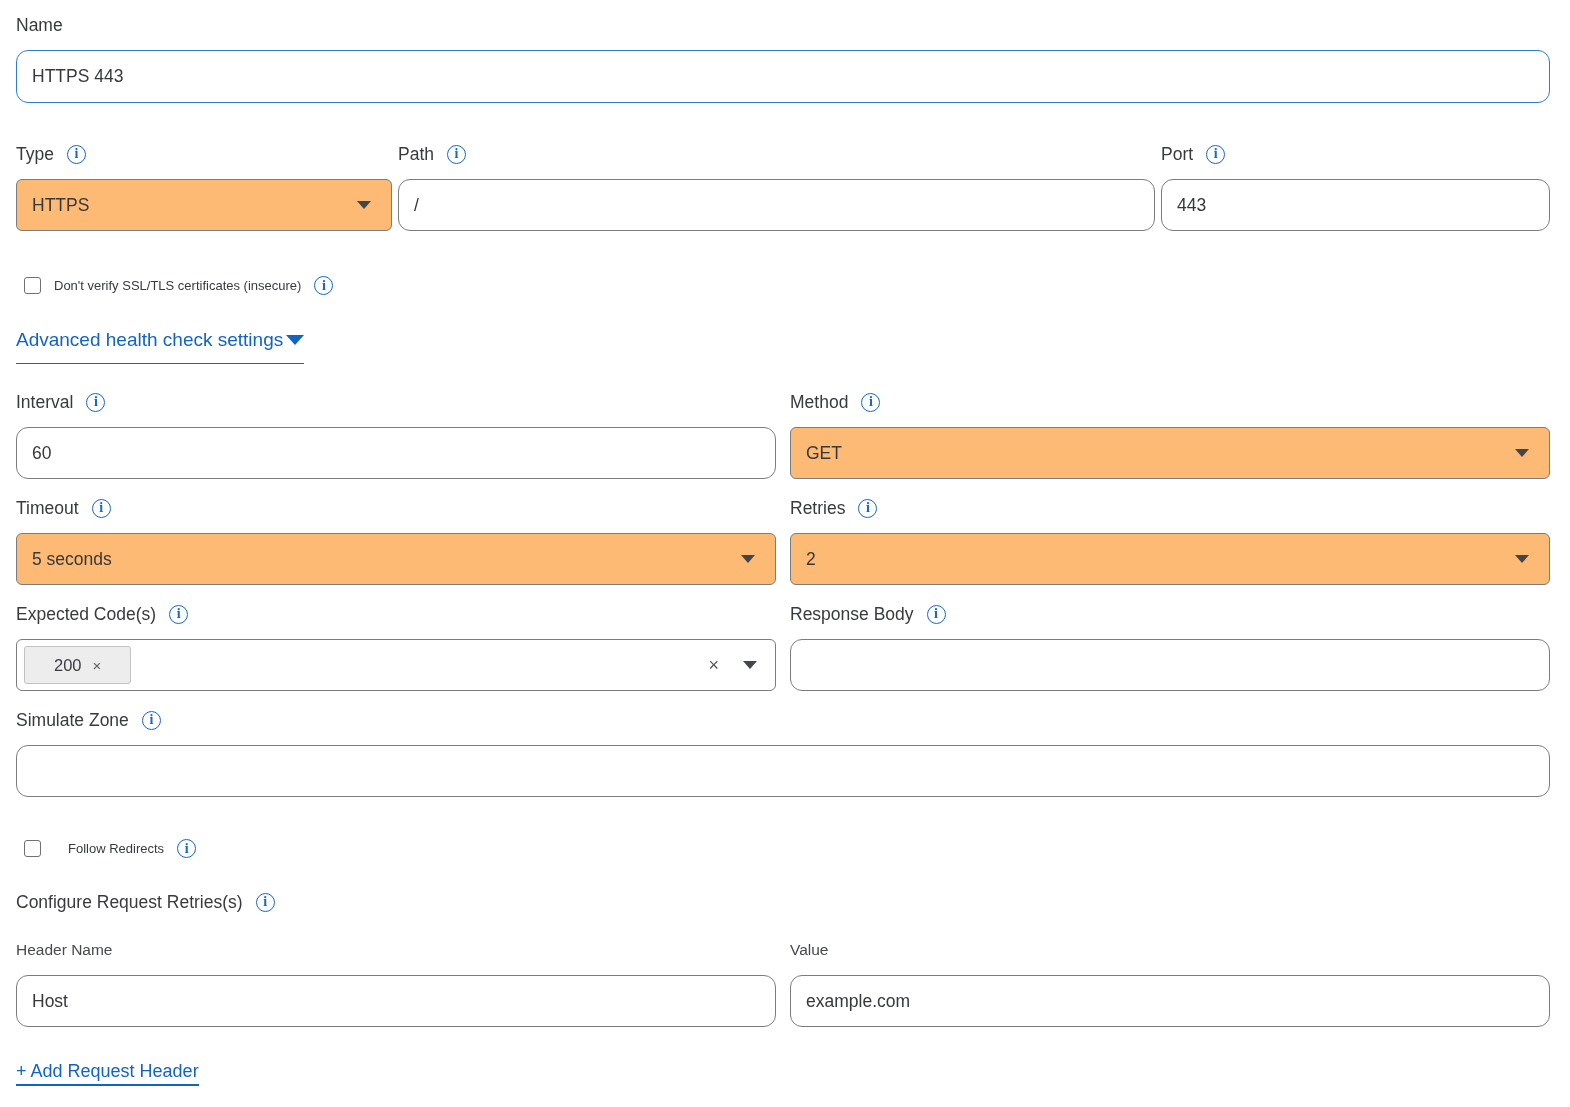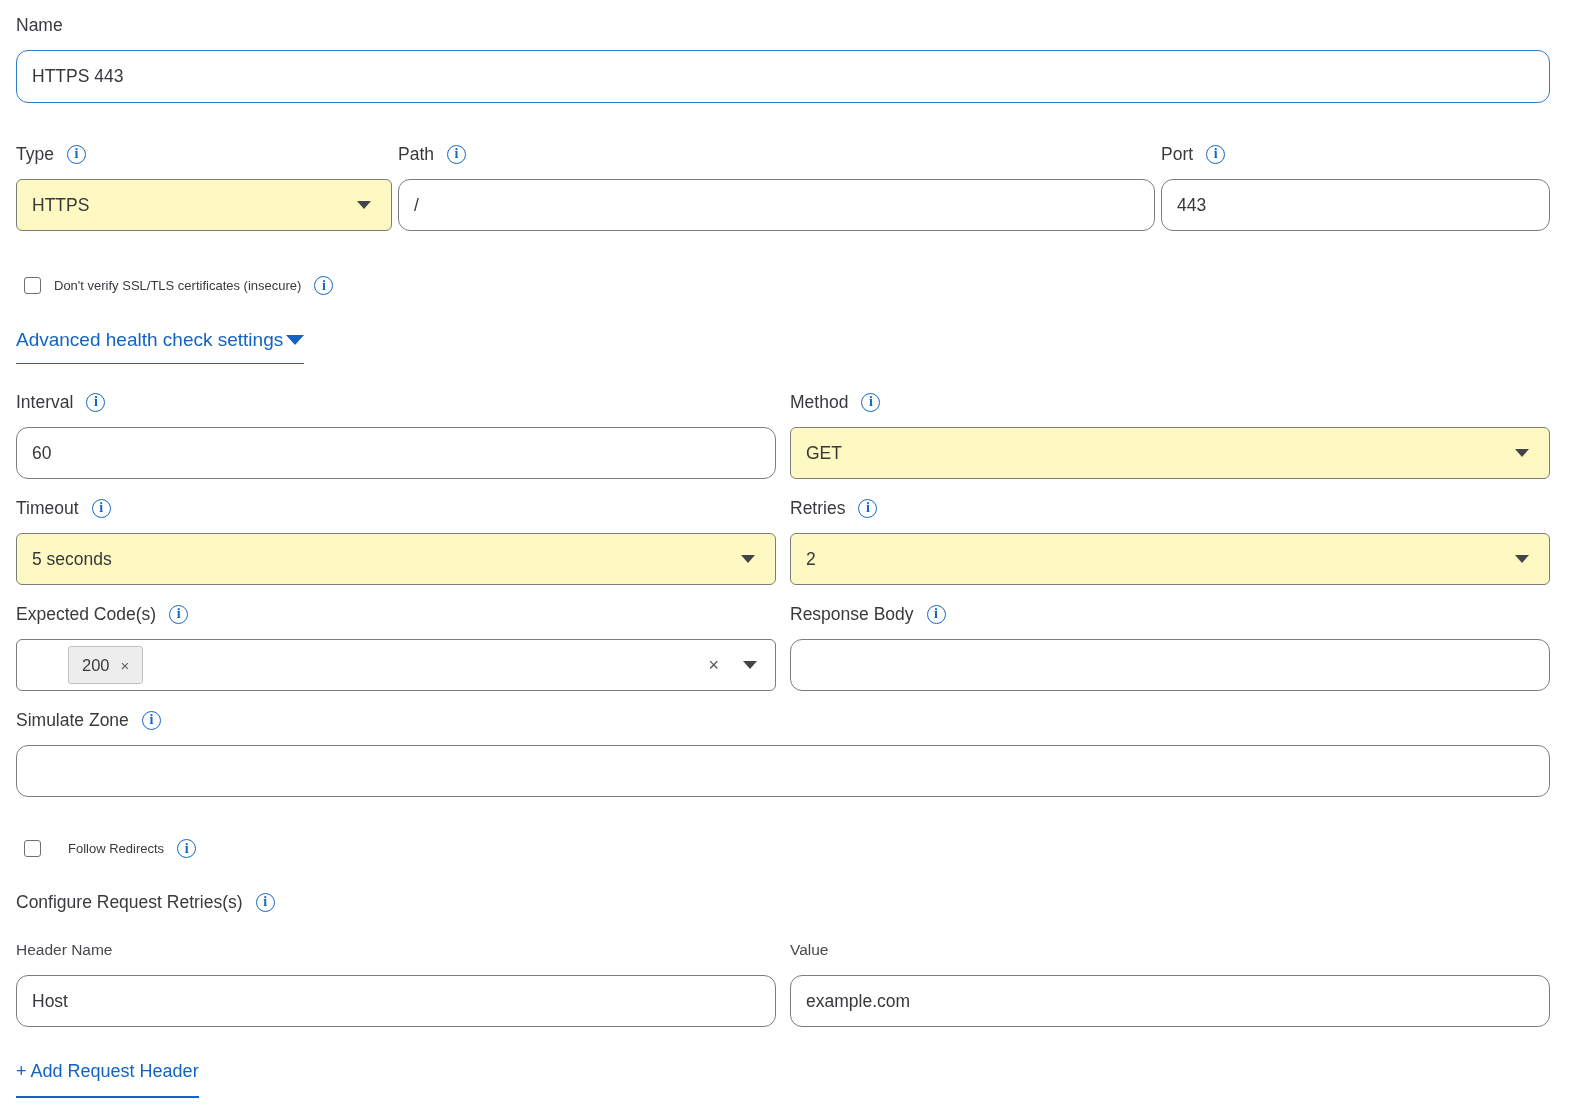--- a/index.html
+++ b/index.html
@@ -36,21 +36,21 @@
     display:block;width:100%;height:52px;
     border:1px solid var(--input-border);border-radius:12px;
     font-family:inherit;font-size:17.5px;color:var(--text);
     padding:0 15px;background:#fff;outline:none;
   }
   .text-input.focused{border:1.6px solid var(--focus-border);height:53px;}
 
   .select{
     display:flex;align-items:center;height:52px;
     border:1px solid var(--input-border);border-radius:6px;
-    font-size:17.5px;color:var(--text);padding:0 20px 0 15px;background:#fef9c3;
+    font-size:17.5px;color:var(--text);padding:0 20px 0 15px;background:#fdba74;
     cursor:default;
   }
   .select .sel-value{flex:1 1 auto;}
   .caret{
     width:0;height:0;flex:0 0 auto;
     border-left:7px solid transparent;border-right:7px solid transparent;
     border-top:8px solid #424549;
   }
 
   .row3{display:grid;grid-template-columns:376px 757px 1fr;column-gap:6px;margin-top:40px;}
@@ -79,35 +79,35 @@
   }
 
   .multiselect{
     display:flex;align-items:center;height:52px;
     border:1px solid var(--input-border);border-radius:6px;
     padding:0 18px 0 7px;background:#fff;
   }
   .tag{
     display:inline-flex;align-items:center;
     background:#ededed;border:1px solid #c2c2c2;border-radius:3px;
-    height:38px;padding:0 13px;font-size:16.5px;color:#3a3c40;margin-left:44px;
+    height:38px;padding:0 29px;font-size:16.5px;color:#3a3c40;
   }
   .tag-x{margin-left:11px;color:#5c5e62;font-size:15px;cursor:pointer;}
   .ms-spacer{flex:1 1 auto;}
   .clear-x{color:#515357;font-size:18px;cursor:pointer;margin-right:24px;}
 
   .section-label-row{display:flex;align-items:center;margin-top:32px;height:24px;}
   .section-label{font-size:17.5px;color:var(--label);}
 
   .hdr-label-row{margin-top:26px;margin-bottom:16px;height:19px;display:flex;align-items:center;}
 
   .add-row{margin-top:34px;height:28px;}
   .add-link{
     display:inline-block;color:var(--link-blue);font-size:18px;cursor:pointer;
-    text-decoration:none;border-bottom:2px solid var(--link-blue);padding-bottom:14px;
+    text-decoration:none;border-bottom:2px solid var(--link-blue);padding-bottom:2px;
   }
 </style>
 </head>
 <body>
 
 <div class="page">
 
   <div>
     <div class="label-row">
       <span class="label">Name</span>

